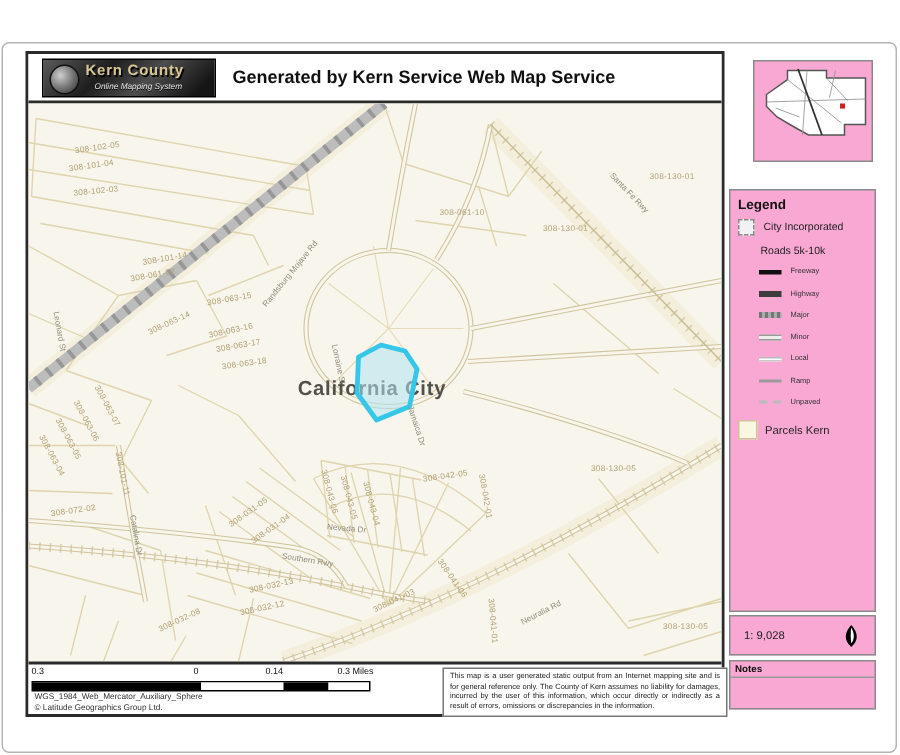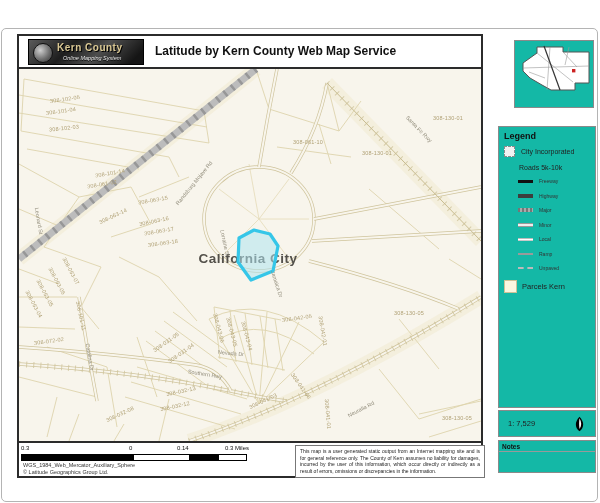--- a/index.html
+++ b/index.html
@@ -45,21 +45,21 @@
   .sblbl{position:absolute;font-size:6px;color:#111;top:2px;}
   #sbbar{position:absolute;left:2px;top:11px;width:224px;height:5px;border:1px solid #000;
          display:flex;}
   .sbseg{height:100%;}
   #proj{position:absolute;left:4px;top:19px;font-size:5.5px;color:#333;}
   #copy{position:absolute;left:4px;top:26px;font-size:5.5px;color:#333;}
   #disclaimer{position:absolute;left:276px;top:2px;width:180px;height:27px;
               border:1px solid #777;font-size:5px;line-height:1.32;color:#222;
               text-align:justify;padding:2px 4px;box-sizing:content-box;background:#fff;}
   
-  .rbox{position:absolute;background:#14b8a6;border:1px solid #8a8a8a;box-sizing:border-box;margin-left:12px;}
+  .rbox{position:absolute;background:#f9a8d4;border:1px solid #8a8a8a;box-sizing:border-box;}
   #inset{left:502px;top:40px;width:80px;height:68px;}
   #legend{left:486px;top:126px;width:98px;height:282px;padding:4px 0 0 5px;}
   #legend-title{font-size:9px;font-weight:bold;color:#111;margin-bottom:5px;}
   .lrow{display:flex;align-items:center;margin:0 0 7px 0;}
   .lrow .txt{font-size:7px;color:#222;}
   .sub{margin-left:14px;margin-bottom:8.5px;}
   .sub .txt{font-size:5px;color:#333;}
   .licon{width:9px;height:9px;border:1px dashed #8a8a8a;background:#f2f2f2;margin-right:6px;flex:none;}
   .lline{width:15px;margin-right:6px;flex:none;}
   .freeway{height:3px;background:#111;}
@@ -84,21 +84,21 @@
   <div id="frame"></div>
 
   <div id="leftblock">
 
     <div id="header">
       <div id="logo">
         <span id="seal"></span>
         <span id="logo-title">Kern County</span>
         <span id="logo-sub">Online Mapping System</span>
       </div>
-      <div id="map-title">Latitude by Kern County Web Map Service</div>
+      <div id="map-title">Generated by Kern Service Web Map Service</div>
     </div>
 
     <div id="map">
       <svg width="462" height="372" viewBox="0 0 462 372">
 
         <path class="tint" d="M237,0 L0,190"></path>
         <path class="tint" d="M308,14 L462,172"></path>
         <path class="tint" d="M170,372 Q300,328 462,228"></path>
 
         <g class="pl">
@@ -267,21 +267,21 @@
           <span class="txt">Unpaved</span>
         </div>
       </div>
     <div class="lrow" style="margin-top:7px">
       <span class="picon"></span>
       <span class="txt" style="font-size:7.5px">Parcels Kern</span>
     </div>
   </div>
 
   <div id="scalebox" class="rbox">
-    <span id="scale-ratio">1: 7,529</span>
+    <span id="scale-ratio">1: 9,028</span>
     <svg width="13" height="18" viewBox="0 0 16 20">
       <path d="M8,1 C13.5,7 14.5,13.5 8,19 C1.5,13.5 2.5,7 8,1 Z" fill="#000"></path>
       <path d="M8,3 C10.8,8 10.8,12.5 8,16 C7.4,11.5 7.4,7.5 8,3 Z" fill="#fff"></path>
     </svg>
   </div>
 
   <div id="notesbox" class="rbox">
     <div id="notes-title">Notes</div>
   </div>
 </div>

